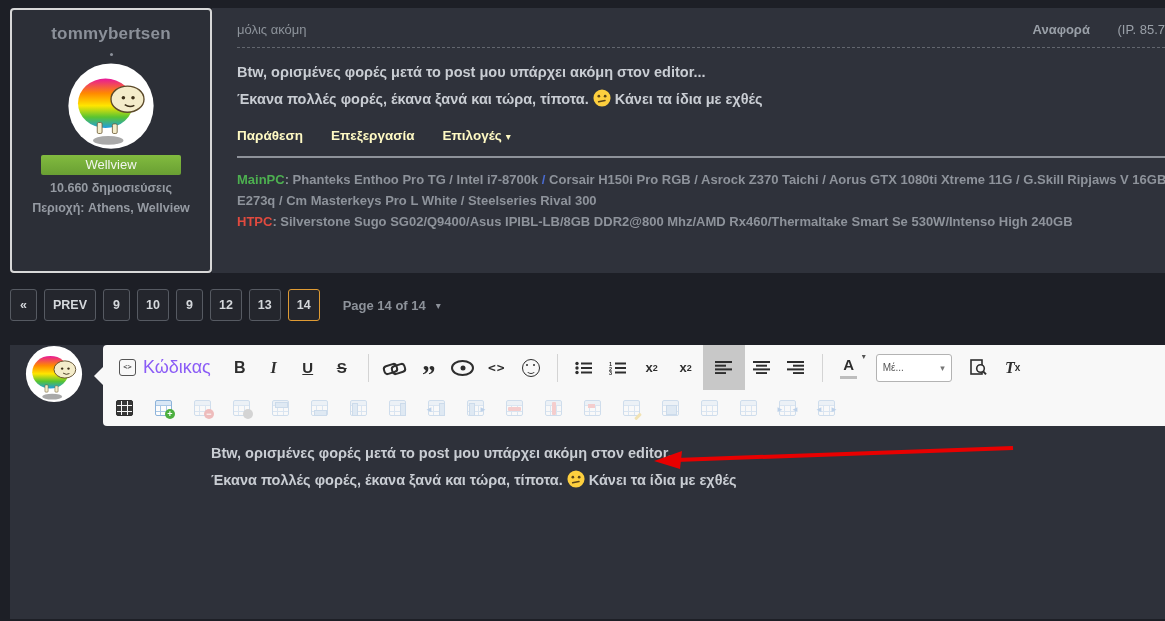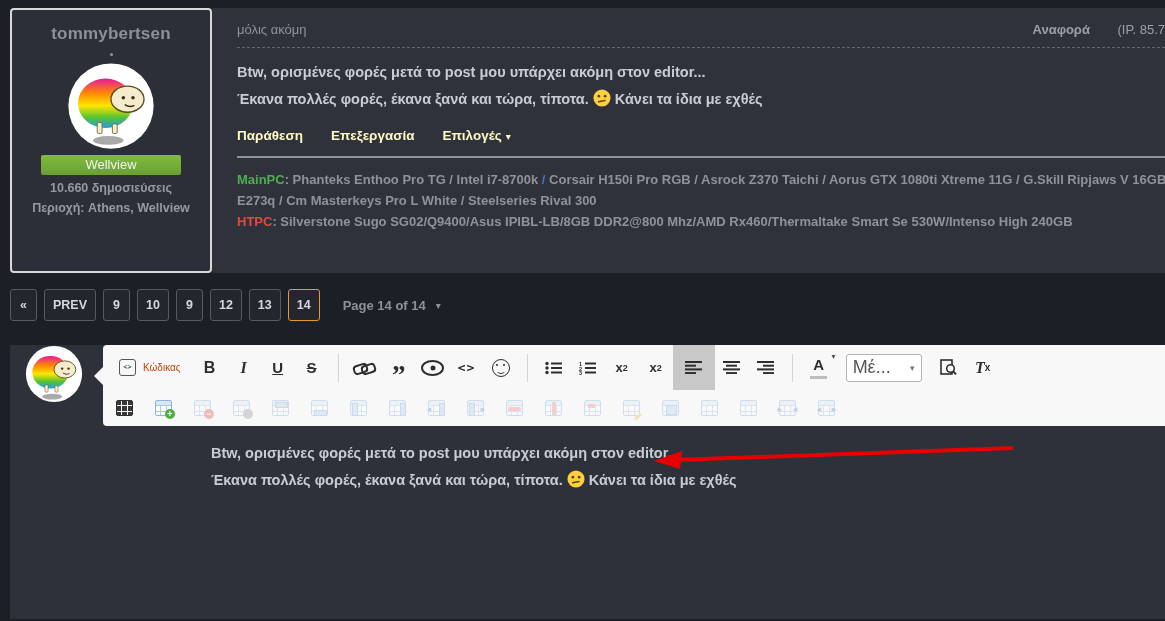--- a/index.html
+++ b/index.html
@@ -44,40 +44,40 @@
     border-right:9px solid #f8f8f8;border-left:none;}
   .tb-row1{display:flex;align-items:center;height:45px;padding-left:10px;}
   .tbtn{min-width:34px;height:45px;display:flex;align-items:center;justify-content:center;
     font-weight:700;font-size:15px;color:#2e2e2e;cursor:pointer;position:relative;}
   .tbtn.pressed{background:#c8c8c8;min-width:42px;}
   .b-b{font-size:16px;} .b-i{font-style:italic;font-family:"Liberation Serif",serif;font-size:16px;}
   .b-u{text-decoration:underline;} .b-s{text-decoration:line-through;}
   .code-btn{height:45px;display:flex;align-items:center;gap:7px;padding:0 12px 0 6px;cursor:pointer;}
   .code-ic{width:15px;height:15px;border:1.5px solid #555;border-radius:3px;display:flex;align-items:center;justify-content:center;}
   .code-ic::after{content:"<>";font:700 7px/1 "DejaVu Sans Mono",monospace;color:#555;}
-  .code-lbl{font-size:10px;color:#c2410c;}
+  .code-lbl{font-size:18px;color:#8b5cf6;}
   .sep{width:1px;height:28px;background:#d4d4d4;margin:0 9px;}
   .lnk{position:relative;width:23px;height:16px;}
   .lnk::before,.lnk::after{content:"";position:absolute;width:11px;height:6px;border:2px solid #2e2e2e;border-radius:4px;top:4px;}
   .lnk::before{left:0;transform:rotate(-18deg);} .lnk::after{left:8px;transform:rotate(-18deg);}
   .quote-g{font:700 27px/10px "Liberation Serif",serif;color:#2e2e2e;display:inline-block;transform:translateY(7px);}
   .eye{width:19px;height:12px;border:2px solid #2e2e2e;border-radius:50%;position:relative;}
   .eye::after{content:"";position:absolute;left:50%;top:50%;transform:translate(-50%,-50%);width:5px;height:5px;border-radius:50%;background:#2e2e2e;}
   .src{font:700 13px/1 "DejaVu Sans Mono",monospace;color:#2e2e2e;letter-spacing:1px;}
   .smiley{width:16px;height:16px;border:1.6px solid #2e2e2e;border-radius:50%;position:relative;}
   .smiley::before{content:"";position:absolute;left:3.2px;top:4.5px;width:2.3px;height:2.3px;border-radius:50%;background:#2e2e2e;box-shadow:7px 0 0 #2e2e2e;}
   .smiley::after{content:"";position:absolute;left:3.2px;top:7px;width:8.5px;height:5px;border:1.6px solid transparent;border-bottom-color:#2e2e2e;border-radius:0 0 9px 9px;}
   .subsup{font-size:13px;} .subsup sub,.subsup sup{font-size:9px;font-weight:700;}
   .colorA{position:relative;width:20px;height:24px;display:flex;align-items:flex-start;justify-content:center;}
   .colorA b{font-size:15px;} 
   .colorA .underbar{position:absolute;left:1px;bottom:1px;width:17px;height:3px;background:#bdbdbd;}
   .colorA .mini-caret{position:absolute;right:-7px;top:-4px;font-size:8px;color:#555;}
   .size-dd{width:62px;height:26px;border:1px solid #b3b3b3;border-radius:3px;background:#fff;display:flex;
     align-items:center;justify-content:space-between;padding:0 6px;margin:0 10px;cursor:pointer;}
-  .size-dd span{font-size:18px;color:#555;font-weight:400;}
+  .size-dd span{font-size:10px;color:#555;font-weight:400;}
   .size-dd .dd-caret{font-size:9px;color:#777;}
   .tx i{font:italic 700 16px "Liberation Serif",serif;} .tx sub{font-size:10px;font-weight:700;}
   .icon-svg{display:block;}
   
   .tb-row2{display:flex;align-items:center;height:36px;padding-left:12px;gap:20px;}
   .t-slot{position:relative;width:19px;height:18px;display:flex;align-items:center;justify-content:center;cursor:pointer;}
   .ti{position:relative;width:17px;height:16px;border:1px solid #8db3da;border-radius:2px;box-sizing:border-box;display:inline-block;
     background:linear-gradient(#d9e7f5 0 4px,rgba(0,0,0,0) 4px),
       repeating-linear-gradient(90deg,rgba(0,0,0,0) 0 4.3px,#aac8e6 4.3px 5.3px),
       repeating-linear-gradient(rgba(0,0,0,0) 0 4.3px,#aac8e6 4.3px 5.3px),#fdfdfd;}

